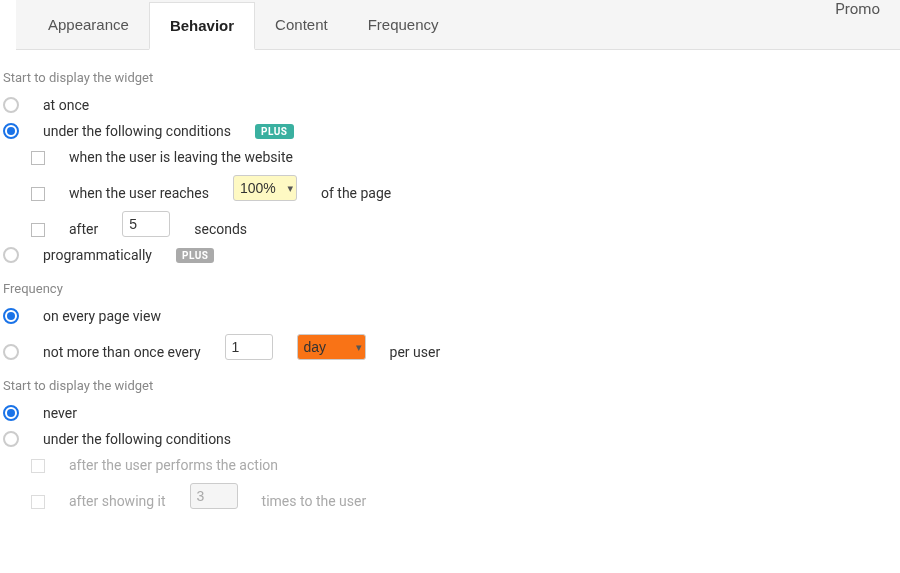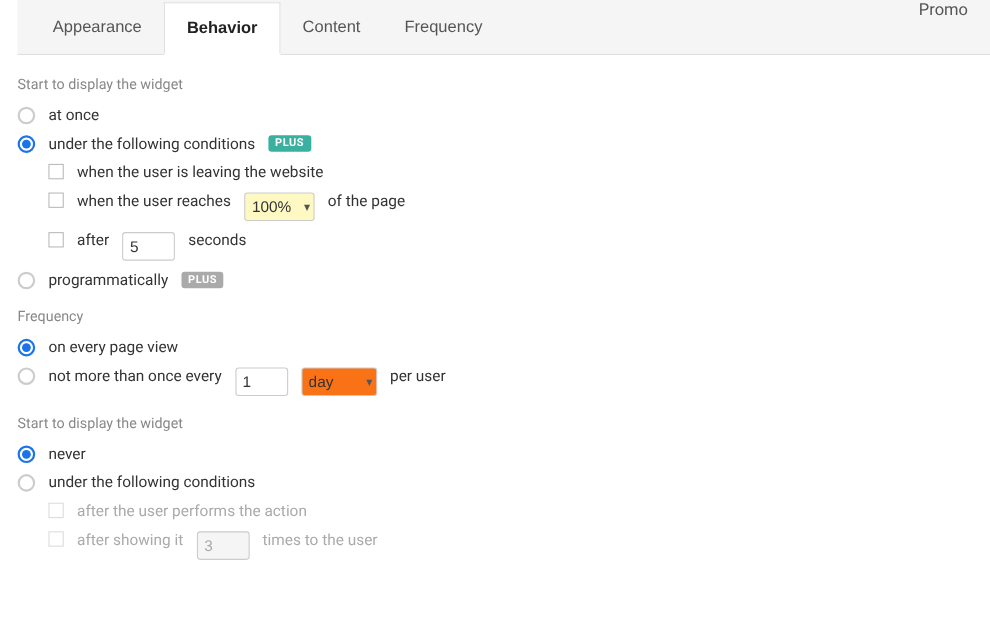--- a/index.html
+++ b/index.html
@@ -53,36 +53,36 @@
       padding-right: 8px;
     }
     .promo-link {
       color: #555;
       font-size: 15px;
       cursor: pointer;
     }
 
     
     .content {
-      padding: 20px 16px;
+      padding: 20px 3px;
     }
 
     
     .section-label {
       font-size: 13px;
       color: #888;
       margin-bottom: 12px;
     }
 
     
     .option-row {
       display: flex;
-      align-items: flex-start;
+      align-items: flex-end;
       margin-bottom: 10px;
-      gap: 12px;
+      gap: 24px;
     }
     .option-row.indented {
       margin-left: 28px;
     }
 
     
     .radio-input {
       width: 16px;
       height: 16px;
       border-radius: 50%;

